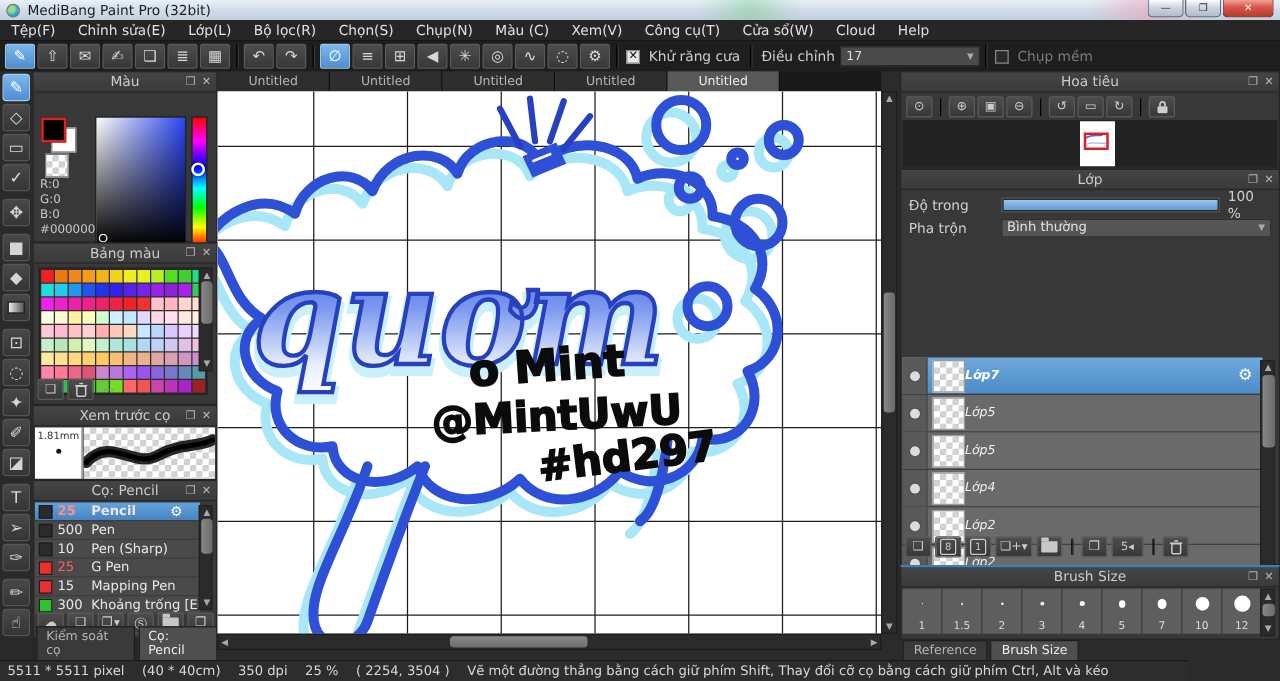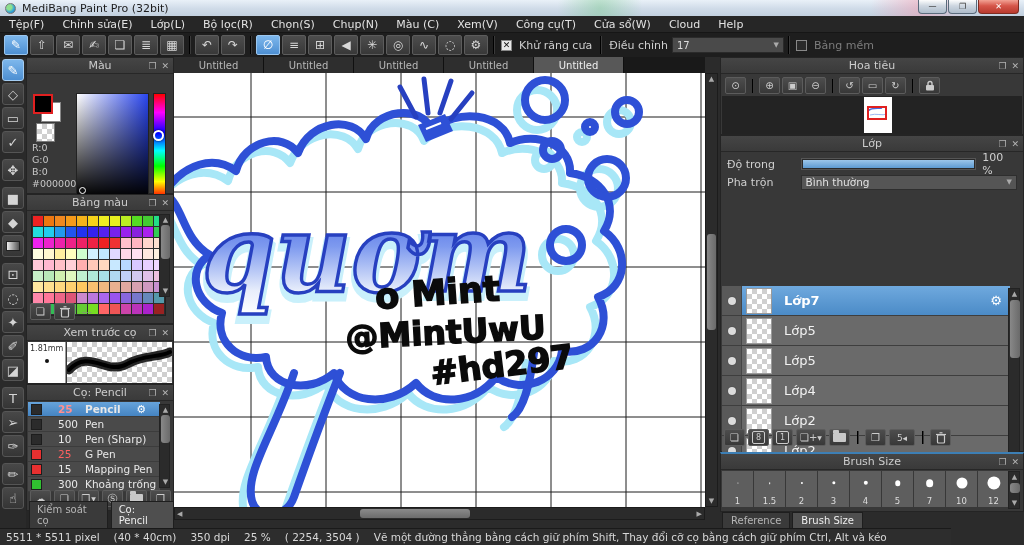--- a/index.html
+++ b/index.html
@@ -82,21 +82,21 @@
   
   .bp-left{position:absolute;left:1px;top:17px;width:38px;height:41px;background:#fff;border-right:1px solid #999;}
   .bp-size{font-size:8px;color:#333;padding:2px 0 0 2px;}
   .bp-dot{width:4px;height:4px;border-radius:50%;background:#111;margin:6px auto 0;}
   .bp-stroke{position:absolute;left:40px;top:17px;width:105px;height:41px;}
 
   
   .brushrow{height:15px;display:flex;align-items:center;background:#4a4a4a;border-bottom:1px solid #3c3c3c;padding-left:3px;font-size:10.5px;}
   .brushrow.sel{background:linear-gradient(#66a3da,#4584c2);font-weight:bold;color:#fff;}
   .bsw{width:11px;height:11px;border:1px solid #1d1d1d;margin-right:4px;flex:none;}
-  .bsize{width:27px;flex:none;color:#e8e8e8;margin-left:12px;}
+  .bsize{width:27px;flex:none;color:#e8e8e8;}
   .bname{flex:1;color:#e8e8e8;white-space:nowrap;overflow:hidden;}
   .bgear{margin-right:14px;color:#fff;font-size:11px;}
   .minibtnrow{position:absolute;left:3px;bottom:3px;display:flex;gap:3px;align-items:center;}
   .minibtn{width:21px;height:17px;border:1px solid #5c5c5c;border-radius:2px;background:linear-gradient(#4d4d4d,#383838);
     display:flex;align-items:center;justify-content:center;font-size:10px;color:#ccc;}
   .folder{width:13px;height:9px;background:#c8c8c8;border-radius:1px;position:relative;}
   .folder:before{content:"";position:absolute;left:0;top:-3px;width:6px;height:3px;background:#c8c8c8;border-radius:1px 1px 0 0;}
 
   
   .ltabs{position:absolute;left:26px;top:511px;width:148px;height:17px;background:#262626;display:flex;align-items:flex-end;font-size:10px;}
@@ -126,21 +126,21 @@
   .ddown{width:218px;height:15px;background:#555;border:1px solid #2e2e2e;display:flex;align-items:center;
     justify-content:space-between;padding:0 4px;font-size:10.5px;color:#e2e2e2;margin-left:12px;}
   .lcheck{display:flex;align-items:center;gap:4px;font-size:10.5px;color:#cfcfcf;}
   .cbx{width:10px;height:10px;border:1px solid #999;background:#2e2e2e;flex:none;}
   .layerlist{position:absolute;left:1px;top:150px;width:288px;height:211px;background:#4a4a4a;}
   .layerrow{height:30px;display:flex;align-items:center;background:#6a6a6a;border-bottom:1px solid #3e3e3e;}
   .layerrow.sel{background:linear-gradient(#6fa9de,#4b8bc7);}
   .eyecell{width:20px;height:100%;background:#595959;border-right:1px solid #454545;display:flex;align-items:center;justify-content:center;flex:none;}
   .eyedot{width:8px;height:8px;border-radius:50%;background:#dcdcdc;box-shadow:0 0 1px #222;}
   .lthumb{width:26px;height:26px;margin-left:4px;border:1px solid #9a9a9a;flex:none;}
-  .lname{margin-left:12px;font-size:13px;color:#f1f1f1;}
+  .lname{font-size:10px;color:#f1f1f1;font-style:italic;}
   .layerrow.sel .lname{font-weight:bold;color:#fff;}
   .lgear{margin-left:auto;margin-right:8px;color:#fff;font-size:13px;}
   .boxicon{width:13px;height:13px;border:1.5px solid #ccc;border-radius:2px;font-size:8px;color:#ccc;display:flex;align-items:center;justify-content:center;}
 
   
   .bs-cells{position:absolute;left:1px;top:17px;width:288px;height:36px;display:flex;background:#3a3a3a;}
   .bs-cell{width:32px;height:36px;background:#5e5e5e;border-right:1px solid #383838;position:relative;}
   .dot{position:absolute;left:50%;top:12px;transform:translate(-50%,-50%);background:#fff;border-radius:50%;}
   .bs-label{position:absolute;bottom:1px;width:100%;text-align:center;font-size:8.5px;color:#ddd;}
   .rtabs{position:absolute;left:0;top:455px;width:304px;height:16px;display:flex;align-items:flex-end;font-size:10px;background:#2b2b2b;}
@@ -252,21 +252,21 @@
       </span>
     <span class="tlabel">Khử răng cưa</span>
     <div class="tsep"></div>
     <span class="tlabel">Điều chỉnh</span>
     <div class="tselect">
       <span>17</span>
       <span style="font-size:7px;color:#aaa">▼</span>
     </div>
     <div class="tsep"></div>
     <span class="cb"></span>
-    <span class="tlabel dim">Bảng mềm</span>
+    <span class="tlabel dim">Chụp mềm</span>
   </div>
 
   <div class="toolcol">
     <div class="toolbtn active">
         <span>✎</span>
       </div>
     <div class="toolbtn">
         <span>◇</span>
       </div>
     <div class="toolbtn">

